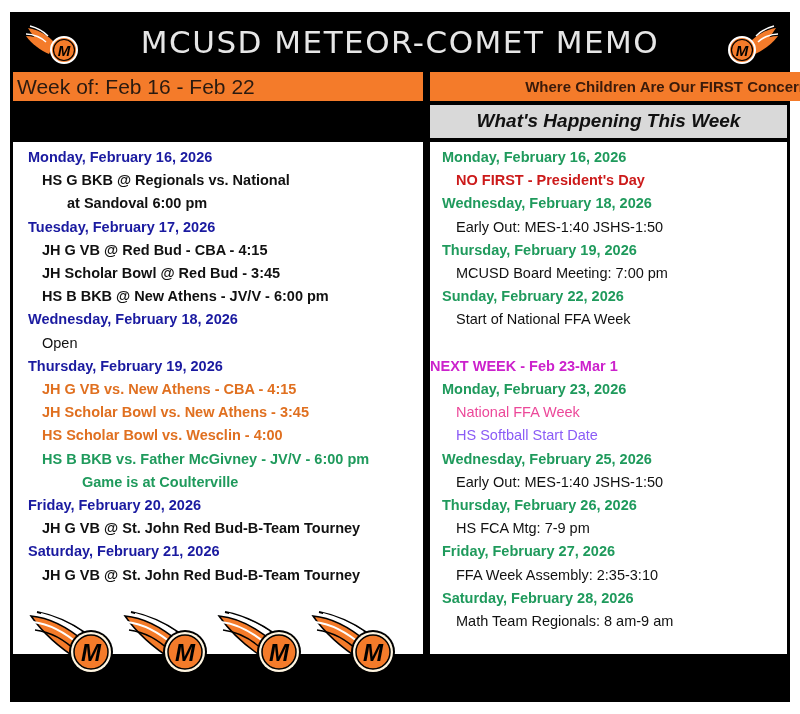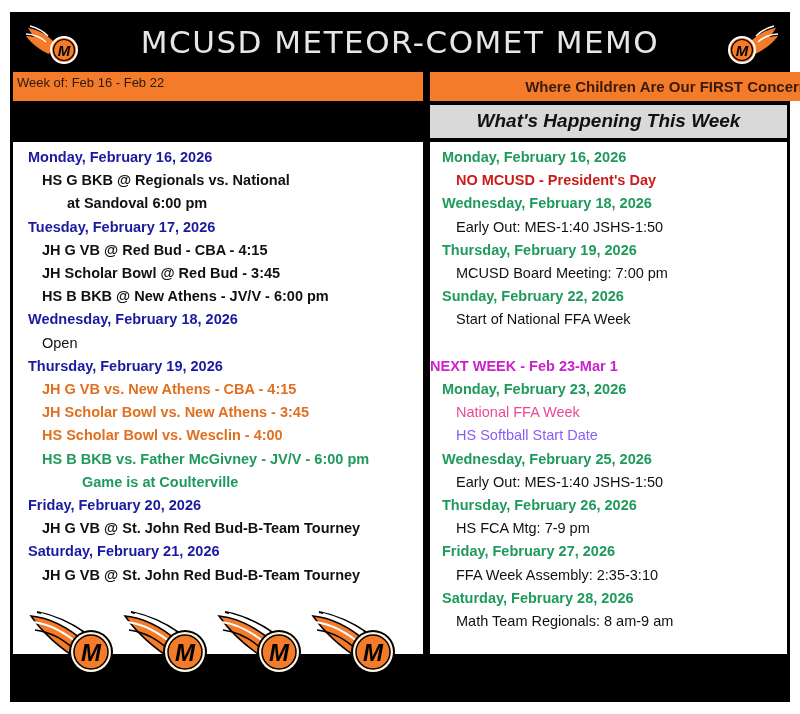--- a/index.html
+++ b/index.html
@@ -57,21 +57,21 @@
       top: 60px;
       height: 29px;
       background: #f47b2a;
     }
     .orange-left { left: 3px; width: 410px; }
     .orange-right { left: 420px; width: 357px; padding-left: 23px; }
     .week-of {
       position: absolute;
       left: 4px;
       top: 3px;
-      font-size: 13px;
+      font-size: 21px;
       color: #2a1a10;
       font-weight: normal;
     }
     .motto {
       position: absolute;
       right: 2px;
       top: 6px;
       font-size: 15px;
       font-weight: bold;
       color: #3a1a0a;
@@ -236,21 +236,21 @@
   <circle cx="64" cy="44" r="20" fill="#fff5e0"></circle>
   <circle cx="64" cy="44" r="17" fill="#f47b2a" stroke="#000" stroke-width="1.5"></circle>
   <text x="64" y="53" text-anchor="middle" font-family="Liberation Sans, sans-serif" font-weight="bold" font-style="italic" font-size="24" fill="#000">M</text>
 </svg></div>
       </div>
   </div>
 
   <div class="panel panel-right">
     <div id="happenings-lines">
         <div class="line day" style="left: 12px; top: 6px; color: rgb(31, 154, 92);">Monday, February 16, 2026</div>
-        <div class="line item" style="left: 26px; top: 29.2px; color: rgb(204, 26, 26);">NO MCUSD - President's Day</div>
+        <div class="line item" style="left: 26px; top: 29.2px; color: rgb(204, 26, 26);">NO FIRST - President's Day</div>
         <div class="line day" style="left: 12px; top: 52.4px; color: rgb(31, 154, 92);">Wednesday, February 18, 2026</div>
         <div class="line item-plain" style="left: 26px; top: 75.6px; color: rgb(17, 17, 17);">Early Out: MES-1:40 JSHS-1:50</div>
         <div class="line day" style="left: 12px; top: 98.8px; color: rgb(31, 154, 92);">Thursday, February 19, 2026</div>
         <div class="line item-plain" style="left: 26px; top: 122px; color: rgb(17, 17, 17);">MCUSD Board Meeting: 7:00 pm</div>
         <div class="line day" style="left: 12px; top: 145.2px; color: rgb(31, 154, 92);">Sunday, February 22, 2026</div>
         <div class="line item-plain" style="left: 26px; top: 168.4px; color: rgb(17, 17, 17);">Start of National FFA Week</div>
         <div class="line" style="left: 26px; top: 191.6px; color: rgb(17, 17, 17);"></div>
         <div class="line day" style="left: 0px; top: 214.8px; color: rgb(204, 34, 204);">NEXT WEEK - Feb 23-Mar 1</div>
         <div class="line day" style="left: 12px; top: 238px; color: rgb(31, 154, 92);">Monday, February 23, 2026</div>
         <div class="line item-plain" style="left: 26px; top: 261.2px; color: #ec4899;">National FFA Week</div>

